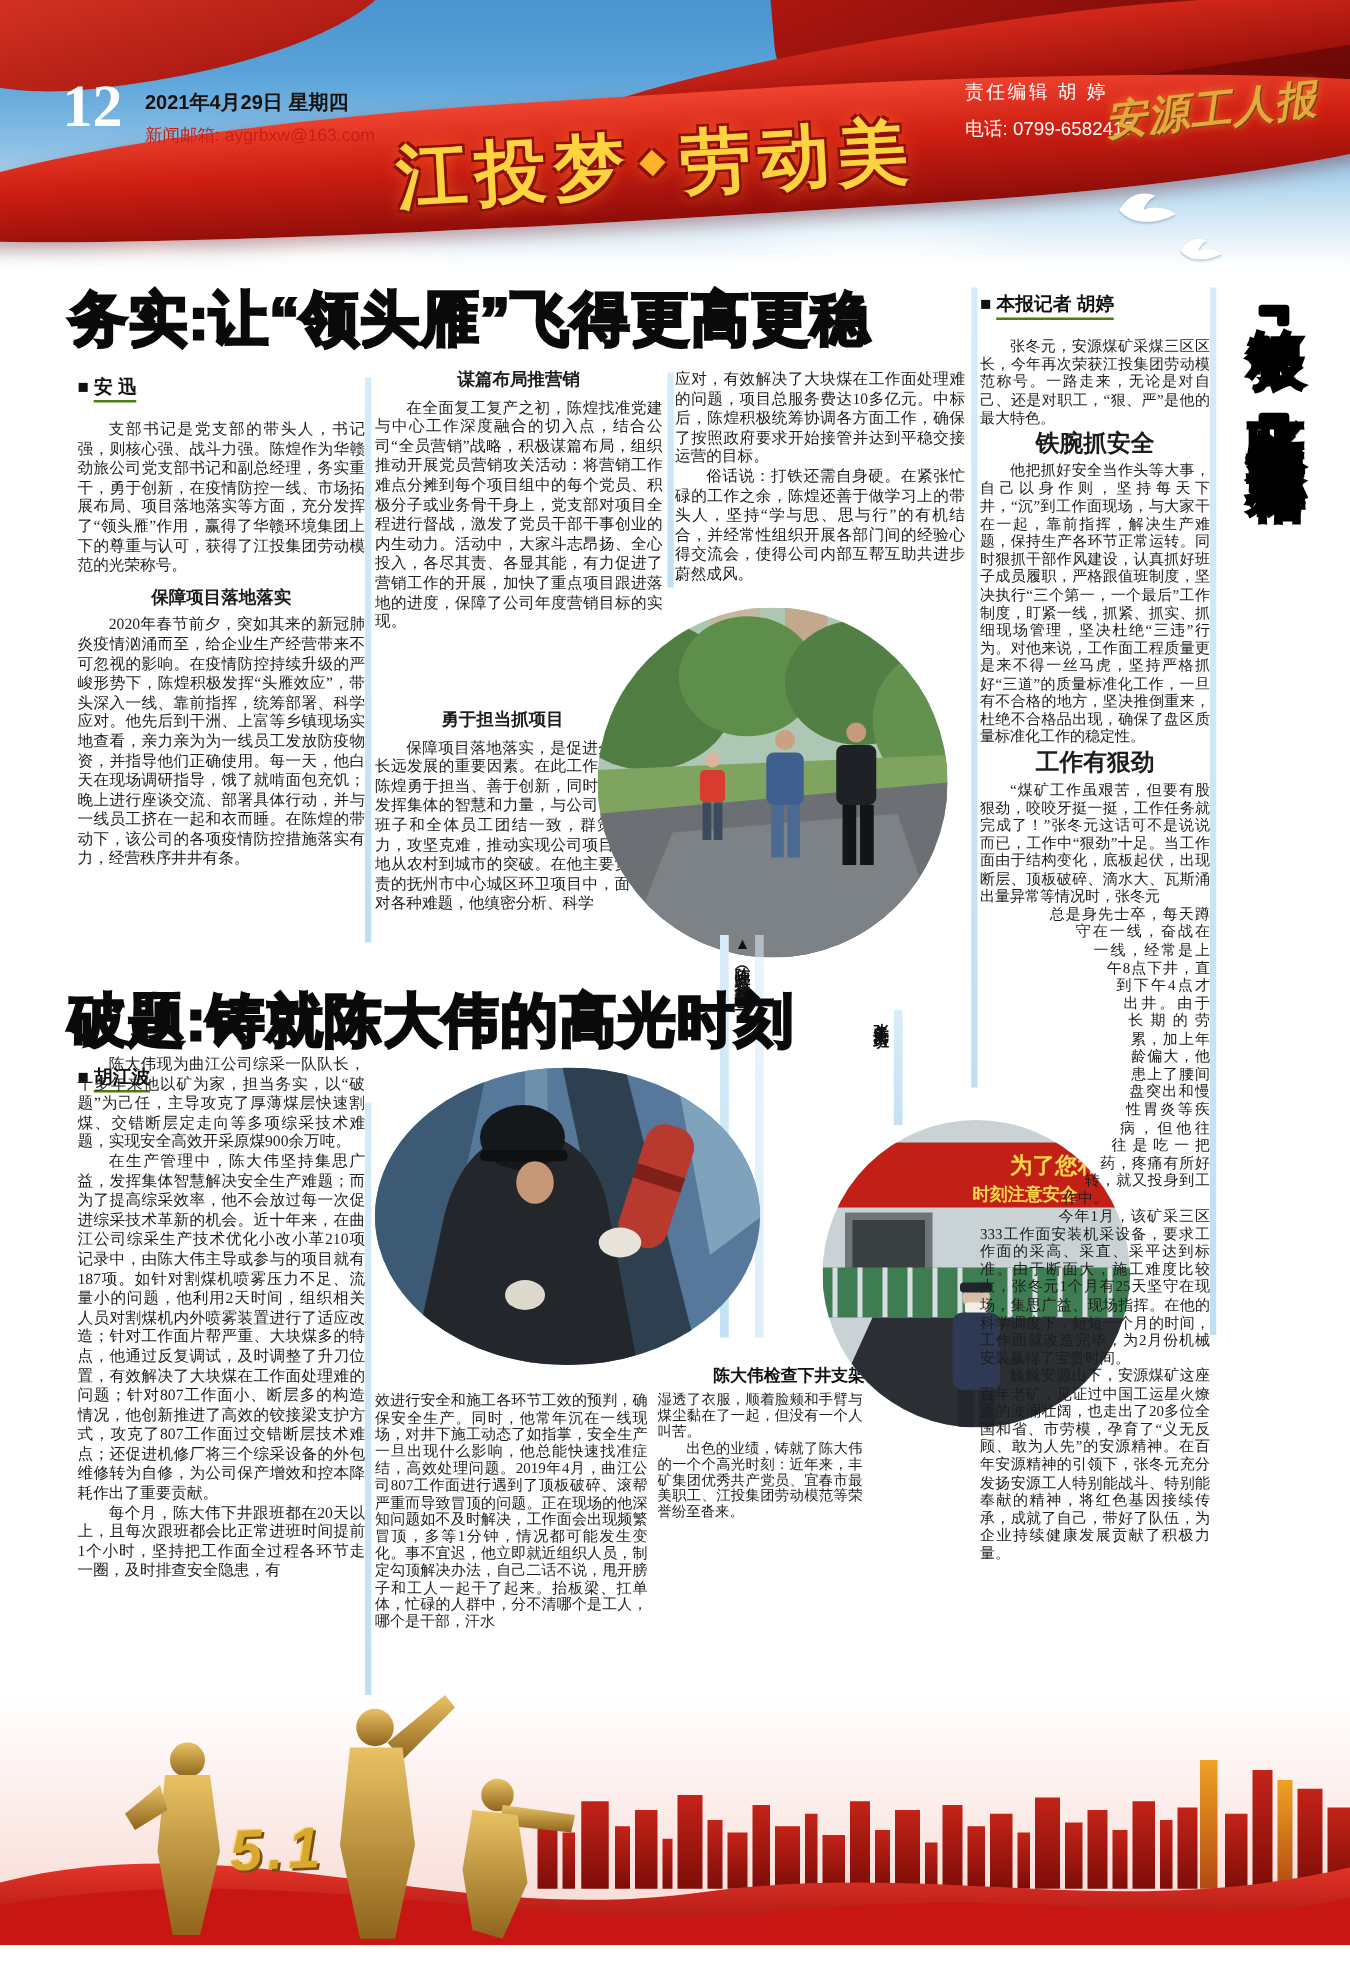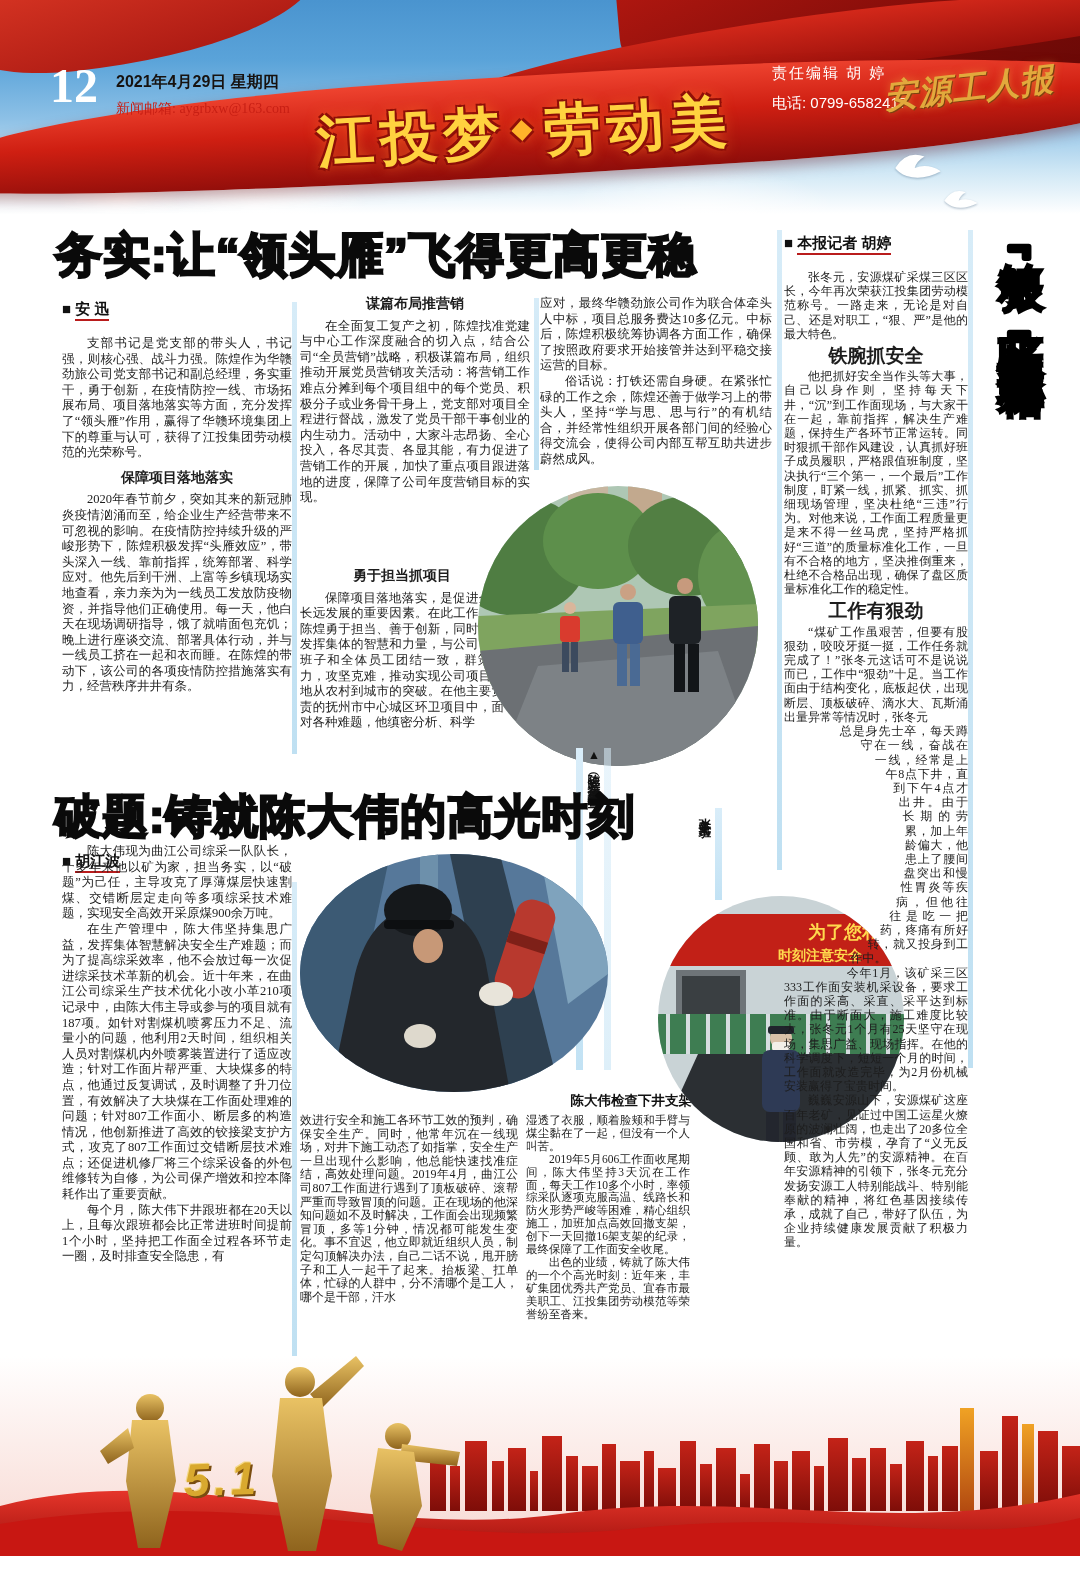--- a/index.html
+++ b/index.html
@@ -25,21 +25,21 @@
   .ribbon-corner-right { position:absolute; right:-60px; top:-70px; width:520px; height:200px;
       background:linear-gradient(160deg,#b01710 10%,#7a0b08 60%,#5f0705);
       border-radius:0 0 45% 60%; transform:rotate(-5deg); }
   .ribbon-corner-left { position:absolute; left:-40px; top:-46px; width:360px; height:110px;
       background:linear-gradient(170deg,#e03a26,#a31510); border-radius:0 0 70% 30%; transform:rotate(-6deg); }
   .page-number { position:absolute; left:50px; top:58px; color:#fff; font-weight:bold;
       font-size:48px; font-family:"Liberation Serif",serif; z-index:5; }
   .hdr-date { position:absolute; left:116px; top:72px; font-size:16px; font-weight:bold; color:#17120f; z-index:5;
       font-family:"Liberation Sans",sans-serif; }
   .hdr-email { position:absolute; left:116px; top:100px; font-size:14px; color:#c81f14; z-index:5;
-      font-family:Liberation Serif, serif; }
+      font-family:Liberation Sans, sans-serif; }
   .hdr-editor { position:absolute; left:772px; top:64px; font-size:15px; color:#fff; z-index:6; letter-spacing:2px;
       font-family:"Liberation Sans",sans-serif; }
   .hdr-phone { position:absolute; left:772px; top:94px; font-size:15px; color:#fff; z-index:6;
       font-family:"Liberation Sans",sans-serif; }
   .masthead { position:absolute; left:884px; top:66px; z-index:6; font-size:33px; font-weight:bold;
       font-style:italic; color:#e2a93c; letter-spacing:1px; transform:rotate(-6deg);
       text-shadow:1px 1px 0 #7e4210, 0 0 8px rgba(255,190,70,.55); white-space:nowrap; }
   .banner { position:absolute; left:255px; top:94px; width:540px; z-index:6; text-align:center;
       transform:rotate(-3deg); white-space:nowrap;
       font-family:"Liberation Sans",sans-serif; font-weight:900; font-size:57px; color:#ffd23f;
@@ -49,21 +49,21 @@
   .dove { position:absolute; z-index:7; fill:#ffffff; filter:drop-shadow(0 1px 1px rgba(60,90,120,.4)); }
 
   
   .vrule { position:absolute; width:5px; background:linear-gradient(180deg,#d7ecf8,#bfe0f2); }
 
   
   .headline { position:absolute; color:#0a0a0a; font-family:"Liberation Sans",sans-serif;
       font-weight:900; letter-spacing:1px; -webkit-text-stroke:2.4px #0a0a0a; white-space:nowrap; }
   .byline { position:absolute; font-family:"Liberation Sans",sans-serif; font-weight:bold;
       font-size:15px; color:#111; }
-  .byline .name { border-bottom:2px solid #b91c1c; padding-bottom:2px; }
+  .byline .name { border-bottom:2px solid #4d7c0f; padding-bottom:2px; }
 
   
   .col { position:absolute; color:#1d1d1d; text-align:justify; overflow:hidden; }
   .col p { text-indent:2em; }
   .col p.cont { text-indent:0; }
   .subhead { text-align:center; font-weight:bold; font-family:"Liberation Sans",sans-serif;
       text-indent:0 !important; }
   .fs-a { font-size:12.5px; line-height:15.6px; }
   .fs-a .subhead { font-size:14px; margin:9px 0 7px; }
   .fs-b { font-size:12px; line-height:13.6px; }
@@ -146,21 +146,21 @@
   <div class="col fs-a" style="left:300px; top:296px; width:230px; height:250px;">
     <p class="subhead" style="margin-top:0;">谋篇布局推营销</p>
     <p>在全面复工复产之初，陈煌找准党建与中心工作深度融合的切入点，结合公司“全员营销”战略，积极谋篇布局，组织推动开展党员营销攻关活动：将营销工作难点分摊到每个项目组中的每个党员、积极分子或业务骨干身上，党支部对项目全程进行督战，激发了党员干部干事创业的内生动力。活动中，大家斗志昂扬、全心投入，各尽其责、各显其能，有力促进了营销工作的开展，加快了重点项目跟进落地的进度，保障了公司年度营销目标的实现。</p>
   </div>
   <div class="col fs-a" style="left:300px; top:552px; width:204px; height:212px;">
     <p class="subhead" style="margin-top:16px;">勇于担当抓项目</p>
     <p>保障项目落地落实，是促进企业长远发展的重要因素。在此工作中，陈煌勇于担当、善于创新，同时注重发挥集体的智慧和力量，与公司管理班子和全体员工团结一致，群策群力，攻坚克难，推动实现公司项目落地从农村到城市的突破。在他主要负责的抚州市中心城区环卫项目中，面对各种难题，他缜密分析、科学</p>
   </div>
 
   <div class="col fs-a" style="left:540px; top:296px; width:232px; height:190px;">
-    <p class="cont">应对，最终华赣劲旅公司作为联合体牵头人中标，项目总服务费达10多亿元。中标后，陈煌积极统筹协调各方面工作，确保了按照政府要求开始接管并达到平稳交接运营的目标。</p>
+    <p class="cont">应对，有效解决了大块煤在工作面处理难的问题，项目总服务费达10多亿元。中标后，陈煌积极统筹协调各方面工作，确保了按照政府要求开始接管并达到平稳交接运营的目标。</p>
     <p>俗话说：打铁还需自身硬。在紧张忙碌的工作之余，陈煌还善于做学习上的带头人，坚持“学与思、思与行”的有机结合，并经常性组织开展各部门间的经验心得交流会，使得公司内部互帮互助共进步蔚然成风。</p>
   </div>
 
   <div class="photo round" style="left:478px; top:486px; width:280px; height:280px;">
     <svg width="280" height="280" viewBox="0 0 280 280">
       <rect width="280" height="280" fill="#aec7b4"></rect>
       <rect x="90" y="0" width="40" height="90" fill="#c7b6a0"></rect>
       <rect x="150" y="0" width="34" height="80" fill="#c2a98e"></rect>
       <rect x="196" y="0" width="46" height="96" fill="#b5c2c9"></rect>
       <ellipse cx="40" cy="70" rx="70" ry="60" fill="#4f7d42"></ellipse>
@@ -227,21 +227,20 @@
       <ellipse cx="120" cy="182" rx="16" ry="12" fill="#ded9cd"></ellipse>
     </svg>
   </div>
   <div class="photo-caption" style="left:460px; top:1092px; width:232px;text-align:right;">陈大伟检查下井支架</div>
 
   <div class="col fs-b" style="left:300px; top:1114px; width:218px; height:248px;">
     <p class="cont">效进行安全和施工各环节工效的预判，确保安全生产。同时，他常年沉在一线现场，对井下施工动态了如指掌，安全生产一旦出现什么影响，他总能快速找准症结，高效处理问题。2019年4月，曲江公司807工作面进行遇到了顶板破碎、滚帮严重而导致冒顶的问题。正在现场的他深知问题如不及时解决，工作面会出现频繁冒顶，多等1分钟，情况都可能发生变化。事不宜迟，他立即就近组织人员，制定勾顶解决办法，自己二话不说，甩开膀子和工人一起干了起来。抬板梁、扛单体，忙碌的人群中，分不清哪个是工人，哪个是干部，汗水</p>
   </div>
   <div class="col fs-b" style="left:526px; top:1114px; width:164px; height:248px; font-size:11.5px; line-height:12.9px;">
     <p class="cont">湿透了衣服，顺着脸颊和手臂与煤尘黏在了一起，但没有一个人叫苦。</p>
-    <p>2019年5月606工作面收尾期间，陈大伟坚持3天沉在工作面，每天工作10多个小时，率领综采队逐项克服高温、线路长和防火形势严峻等困难，精心组织施工，加班加点高效回撤支架，创下一天回撤16架支架的纪录，最终保障了工作面安全收尾。</p>
     <p>出色的业绩，铸就了陈大伟的一个个高光时刻：近年来，丰矿集团优秀共产党员、宜春市最美职工、江投集团劳动模范等荣誉纷至沓来。</p>
   </div>
 
   <div class="photo round" style="left:658px; top:896px; width:246px; height:246px;">
     <svg width="246" height="246" viewBox="0 0 246 246">
       <rect width="246" height="246" fill="#c9d3d6"></rect>
       <rect x="0" y="18" width="246" height="52" fill="#c22017"></rect>
       <text x="150" y="42" font-size="18" font-weight="bold" fill="#ffd94d">为了您和</text>
       <text x="120" y="64" font-size="14" font-weight="bold" fill="#ffd94d">时刻注意安全</text>
       <rect x="18" y="74" width="70" height="70" fill="#6e7478"></rect>

